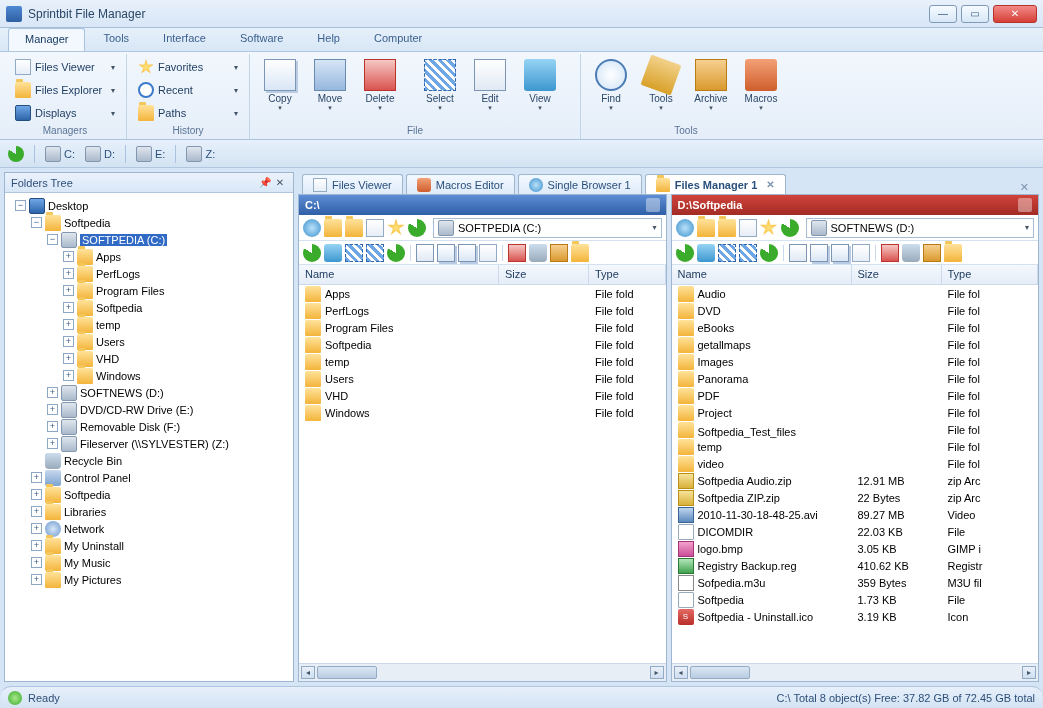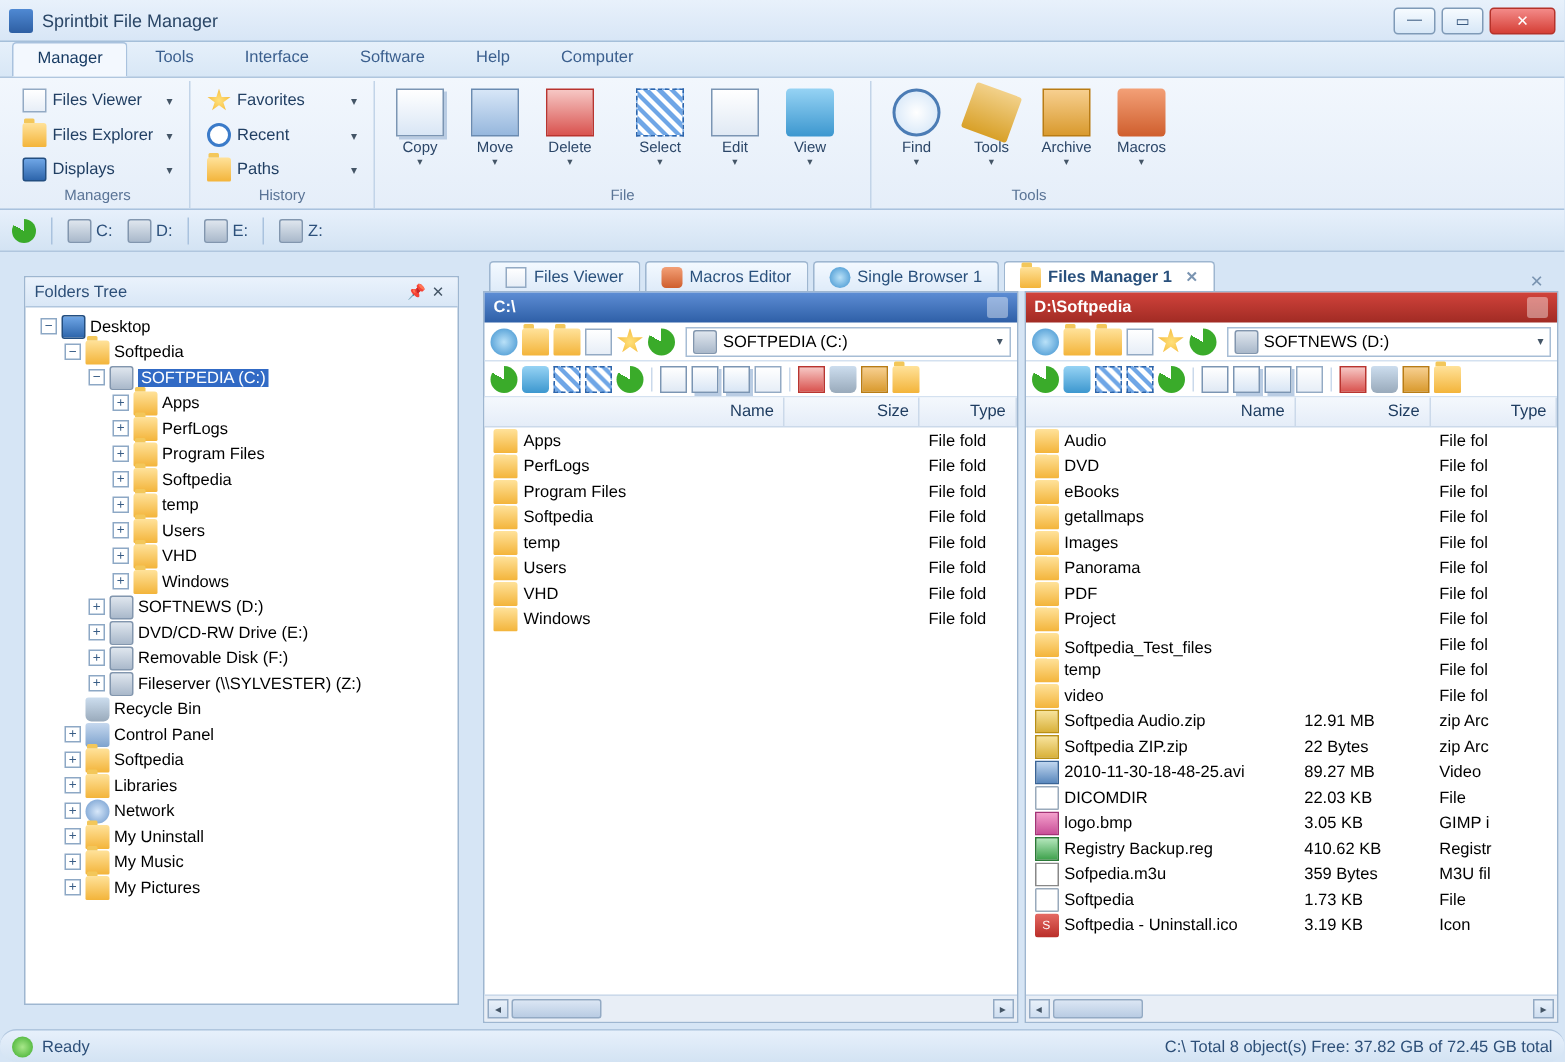--- a/index.html
+++ b/index.html
@@ -34,21 +34,21 @@
 
 
 .drive-bar { height: 28px; background: linear-gradient(#e7f0fb,#d3e3f3); border-bottom:1px solid #b0c6de; display:flex; align-items:center; padding:0 8px; gap:10px; }
 .drive-item { display:flex; align-items:center; gap:3px; cursor:default; }
 .drive-item .dicon { width:16px;height:16px; }
 .drive-item .dlabel { font-size:11px; color:#2c507b; }
 .drive-sep { width:1px; height:18px; background:#a9c2de; }
 
 
 .main { display:flex; height: calc(708px - 28px - 24px - 88px - 28px - 22px); }
-.left-panel { width: 290px; background:#fff; border:1px solid #9eb6d0; margin:16px; display:flex; flex-direction:column; }
+.left-panel { width: 290px; background:#fff; border:1px solid #9eb6d0; margin:4px; display:flex; flex-direction:column; }
 .panel-header { height:20px; background:linear-gradient(#eaf2fc,#d9e7f6); border-bottom:1px solid #b0c6de; display:flex; align-items:center; padding:0 6px; font-size:11px; color:#2d4f78; }
 .panel-header .spacer{flex:1;}
 .panel-header .pin,.panel-header .px{ width:14px;height:14px;display:flex;align-items:center;justify-content:center;font-size:10px;color:#456;cursor:default;}
 .tree { flex:1; overflow:auto; padding:4px 2px; }
 .tree-item { display:flex; align-items:center; height:17px; cursor:default; white-space:nowrap; }
 .tree-toggle { width:11px; height:11px; border:1px solid #8da8c5; display:flex;align-items:center;justify-content:center; font-size:9px; line-height:1; color:#395d86; margin-right:3px; background:#fff; }
 .tree-blank { width:14px; }
 .tree-icon { width:16px;height:16px;margin-right:3px; flex-shrink:0;}
 .tree-label { font-size:11px; color:#000; }
 .tree-item.selected .tree-label { background:#316ac5; color:#fff; padding:0 2px; }
@@ -73,21 +73,21 @@
 .fp-nav .nicon{width:18px;height:18px;cursor:default;}
 .fp-drive { flex:1; height:20px; border:1px solid #a7bdd5; display:flex;align-items:center; padding:0 4px; gap:4px; margin-left:4px; background:#fff;}
 .fp-drive .dricon{width:16px;height:16px;}
 .fp-drive .drlabel{flex:1;font-size:11px;color:#000;}
 .fp-drive .drdrop{font-size:8px;color:#456;}
 .fp-ops { height:24px; border-bottom:1px solid #d4e1f0; display:flex;align-items:center; padding:0 4px; gap:3px;}
 .fp-ops .oicon{width:18px;height:18px;cursor:default;}
 .fp-ops .osep{width:1px;height:16px;background:#cad9eb;margin:0 2px;}
 
 .flist-head { height:20px; background:linear-gradient(#f4f8fd,#e5edf8); border-bottom:1px solid #cbd9ea; display:flex; }
-.flist-head .col { border-right:1px solid #cbd9ea; padding:3px 6px; font-size:11px; color:#1f3d61;text-align:right;}
+.flist-head .col { border-right:1px solid #cbd9ea; padding:3px 6px; font-size:11px; color:#1f3d61;}
 .flist { flex:1; overflow:auto; }
 .frow { height:17px; display:flex; align-items:center; cursor:default;}
 .frow .cell { padding:0 6px; font-size:11px; color:#000; overflow:hidden; white-space:nowrap;}
 .frow .fico{width:16px;height:16px;margin-right:4px;flex-shrink:0;}
 .hscroll{ height:18px; background:#e8eef6; border-top:1px solid #cbd9ea; position:relative;}
 .hscroll .thumb{ position:absolute; top:2px; left:18px; width:60px; height:13px; background:linear-gradient(#dbe6f4,#b9cce3); border:1px solid #93aac4; border-radius:2px;}
 .hscroll .arr{position:absolute;top:2px;width:14px;height:13px;background:linear-gradient(#e9f1fa,#cfdef0);border:1px solid #93aac4;display:flex;align-items:center;justify-content:center;font-size:8px;color:#456;}
 .hscroll .arrL{left:2px;} .hscroll .arrR{right:2px;}
 
 .statusbar { height:22px; background:linear-gradient(#e7f0fb,#d3e3f3); border-top:1px solid #b0c6de; display:flex;align-items:center;padding:0 8px;font-size:11px;color:#2d4f78;border-radius:11px;}

